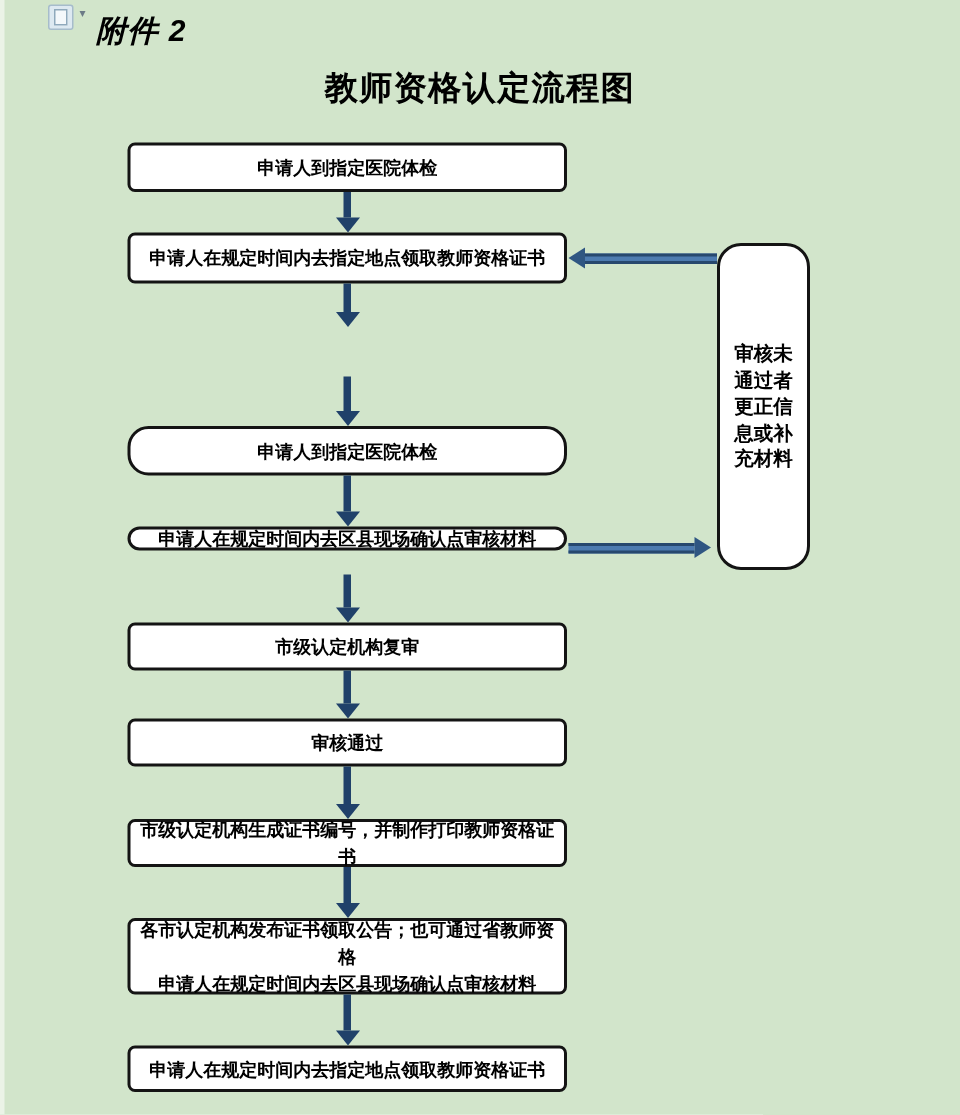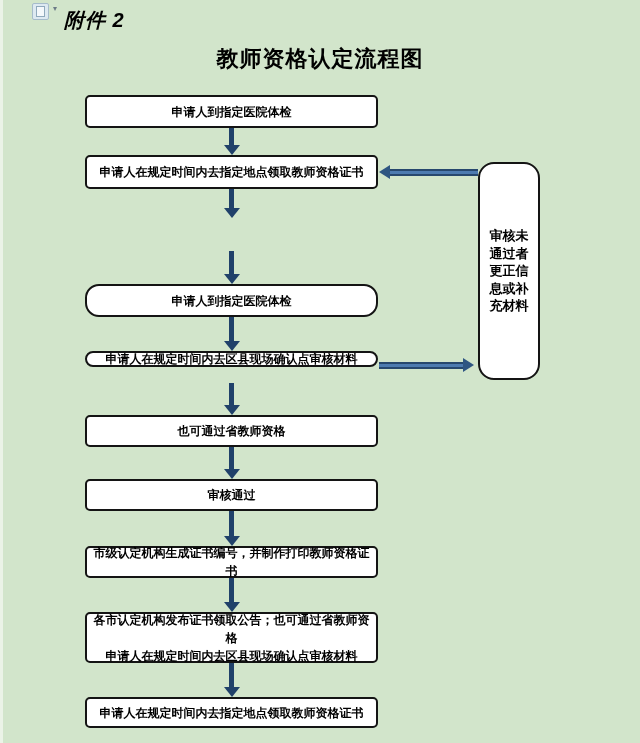--- a/index.html
+++ b/index.html
@@ -91,21 +91,21 @@
   <div class="paste-caret">▾</div>
 
   <div class="attachment-label">附件 2</div>
 
   <div class="doc-title">教师资格认定流程图</div>
 
   <div class="flow-box" style="top:95px;  height:33px;">申请人到指定医院体检</div>
   <div class="flow-box" style="top:155px; height:34px;">申请人在规定时间内去指定地点领取教师资格证书</div>
   <div class="flow-box" style="top:284px; height:33px;border-radius:14px;">申请人到指定医院体检</div>
   <div class="flow-box" style="top:351px; height:16px;border-radius:15px;">申请人在规定时间内去区县现场确认点审核材料</div>
-  <div class="flow-box" style="top:415px; height:32px;">也可通过省教师资格</div>
+  <div class="flow-box" style="top:415px; height:32px;">市级认定机构复审</div>
   <div class="flow-box" style="top:479px; height:32px;">审核通过</div>
   <div class="flow-box" style="top:546px; height:32px;">市级认定机构生成证书编号，并制作打印教师资格证书</div>
   <div class="flow-box" style="top:612px; height:51px;">各市认定机构发布证书领取公告；也可通过省教师资格
 申请人在规定时间内去区县现场确认点审核材料</div>
   <div class="flow-box" style="top:697px; height:31px;">申请人在规定时间内去指定地点领取教师资格证书</div>
 
   <div class="v-arrow" style="top:128px; height:27px;">
       <div class="stem"></div>
       <div class="head"></div>
     </div>

